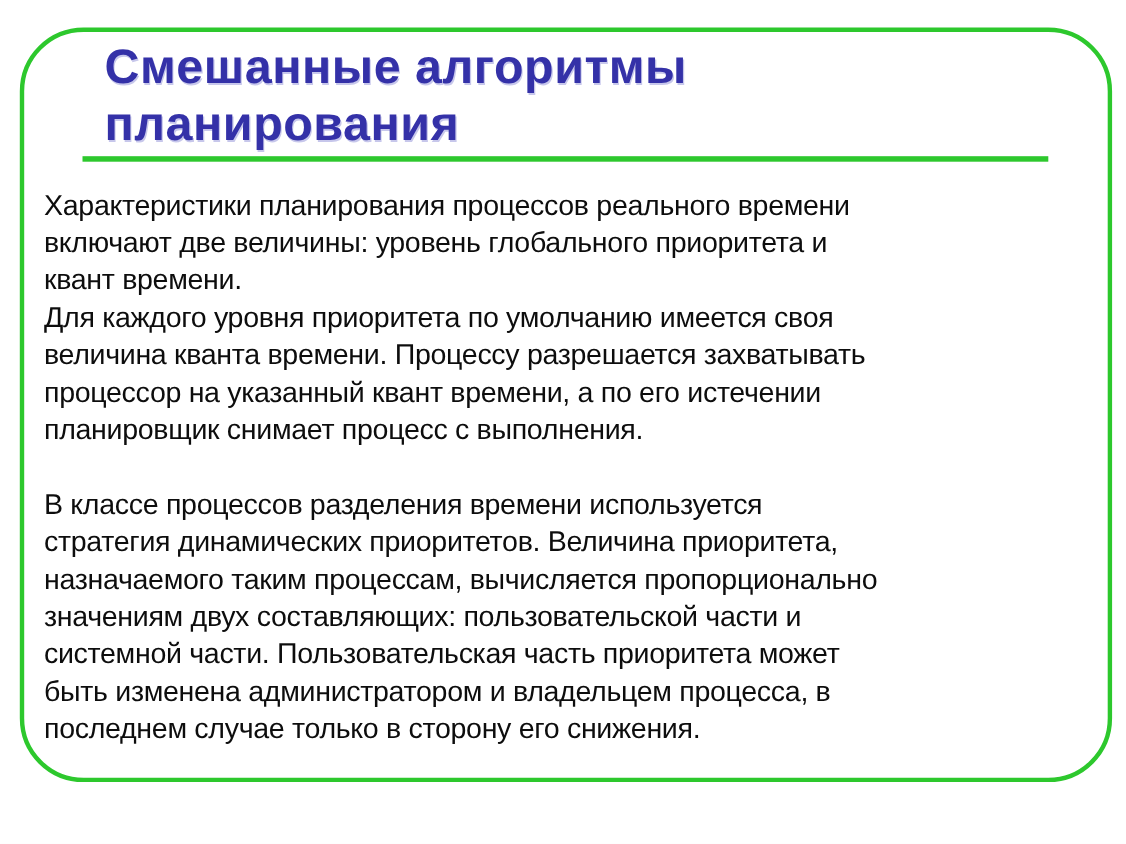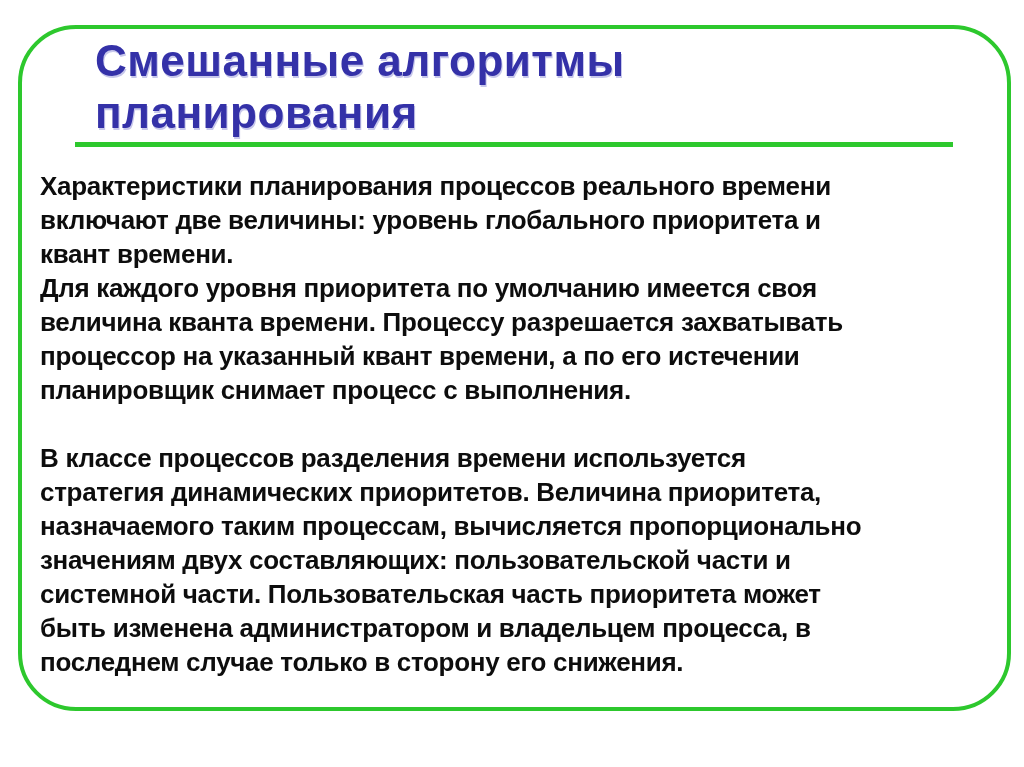--- a/index.html
+++ b/index.html
@@ -52,21 +52,21 @@
     height: 5px;
     background: #2DC82D;
   }
 
   .body-text {
     position: absolute;
     left: 18px;
     top: 140px;
     width: 952px;
     font-size: 26px;
-    font-weight: bold;
+    font-weight: normal;
     line-height: 34px;
     letter-spacing: -0.3px;
     color: #0d0d0d;
     white-space: pre-line;
   }
 </style>
 </head>
 <body>
 
 <div class="slide">

